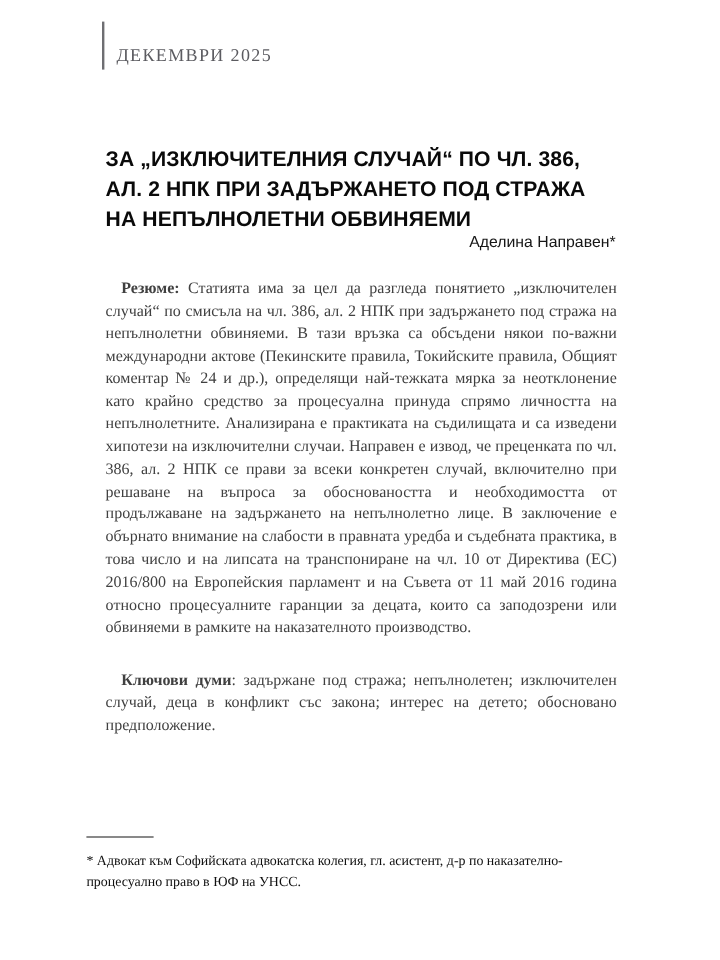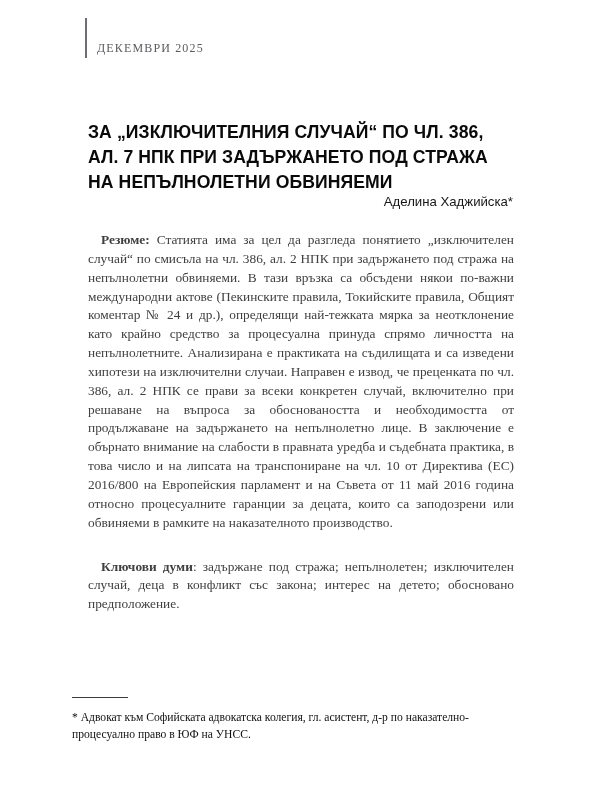--- a/index.html
+++ b/index.html
@@ -34,21 +34,21 @@
   }
   .running-head-rule {
     width: 2px;
     height: 40px;
     background: #6e6e72;
     flex: 0 0 auto;
   }
   .running-head-text {
     margin-left: 10px;
     font-family: "Liberation Serif", "DejaVu Serif", serif;
-    font-size: 12px;
+    font-size: 15px;
     letter-spacing: 1.15px;
     color: #5b5b60;
     white-space: nowrap;
     align-self: flex-end;
     margin-bottom: 2px;
   }
 
   
   .article-title {
     position: absolute;
@@ -127,23 +127,23 @@
 </head>
 <body>
 
 <div class="page">
 
   <div class="running-head">
     <div class="running-head-rule"></div>
     <div class="running-head-text">ДЕКЕМВРИ 2025</div>
   </div>
 
-  <h1 class="article-title">ЗА „ИЗКЛЮЧИТЕЛНИЯ СЛУЧАЙ“ ПО ЧЛ. 386, АЛ. 7 НПК ПРИ ЗАДЪРЖАНЕТО ПОД СТРАЖА НА НЕПЪЛНОЛЕТНИ ОБВИНЯЕМИ</h1>
+  <h1 class="article-title">ЗА „ИЗКЛЮЧИТЕЛНИЯ СЛУЧАЙ“ ПО ЧЛ. 386, АЛ. 2 НПК ПРИ ЗАДЪРЖАНЕТО ПОД СТРАЖА НА НЕПЪЛНОЛЕТНИ ОБВИНЯЕМИ</h1>
 
-  <div class="author-line">Аделина Хаджийска*</div>
+  <div class="author-line">Аделина Направен*</div>
 
   <div class="abstract-block">
     <p class="para"><span class="lead-term">Резюме:</span><span> Статията има за цел да разгледа понятието „изключителен случай“ по смисъла на чл. 386, ал. 2 НПК при задържането под стража на непълнолетни обвиняеми. В тази връзка са обсъдени някои по-важни международни актове (Пекинските правила, Токийските правила, Общият коментар № 24 и др.), определящи най-тежката мярка за неотклонение като крайно средство за процесуална принуда спрямо личността на непълнолетните. Анализирана е практиката на съдилищата и са изведени хипотези на изключителни случаи. Направен е извод, че преценката по чл. 386, ал. 2 НПК се прави за всеки конкретен случай, включително при решаване на въпроса за обосноваността и необходимостта от продължаване на задържането на непълнолетно лице. В заключение е обърнато внимание на слабости в правната уредба и съдебната практика, в това число и на липсата на транспониране на чл. 10 от Директива (ЕС) 2016/800 на Европейския парламент и на Съвета от 11 май 2016 година относно процесуалните гаранции за децата, които са заподозрени или обвиняеми в рамките на наказателното производство.</span></p>
 
     <p class="para"><span class="lead-term">Ключови думи</span><span>: задържане под стража; непълнолетен; изключителен случай, деца в конфликт със закона; интерес на детето; обосновано предположение.</span></p>
   </div>
 
   <div class="footnote-block">
     <div class="footnote-rule"></div>
     <p class="footnote-text">* Адвокат към Софийската адвокатска колегия, гл. асистент, д-р по наказателно-процесуално право в ЮФ на УНСС.</p>

